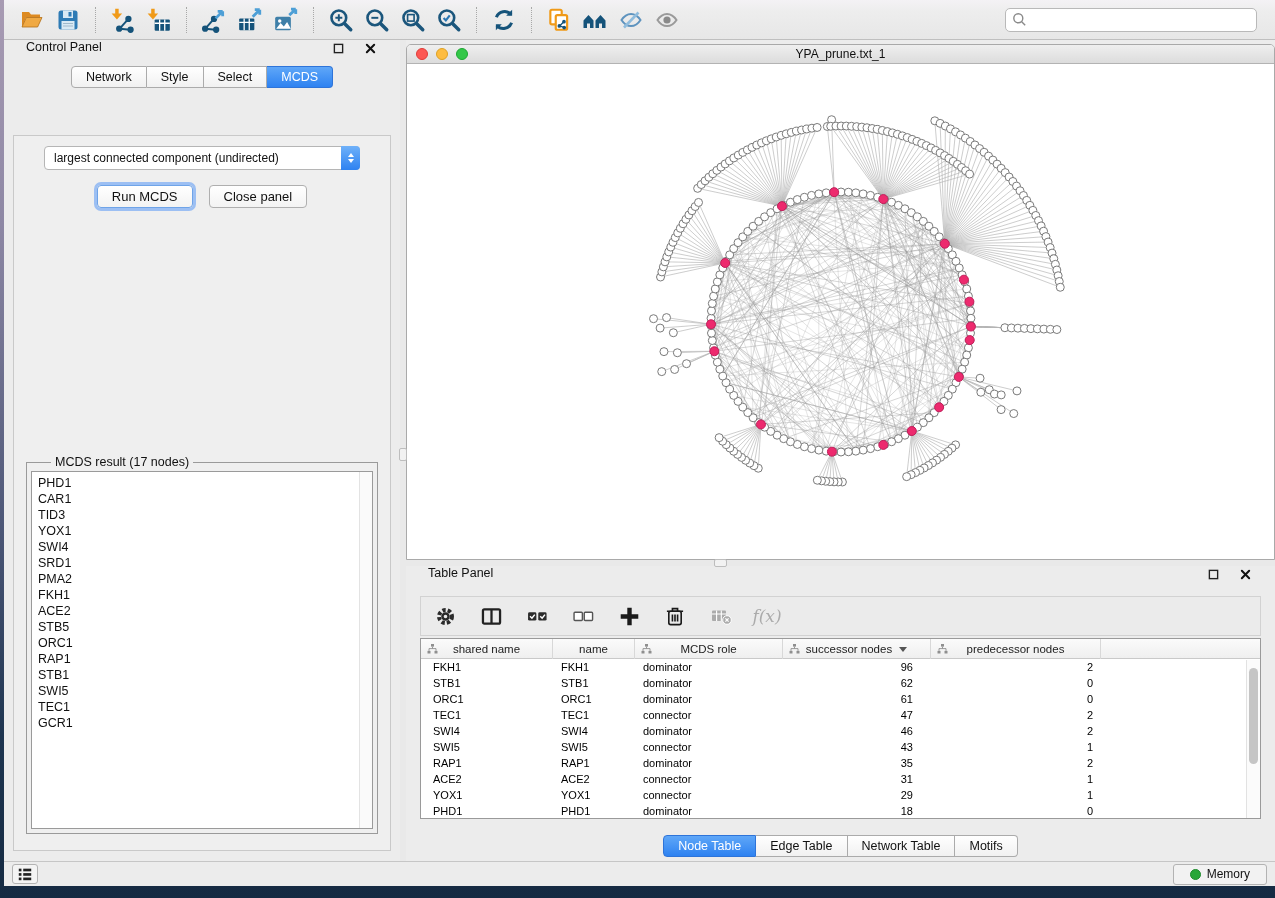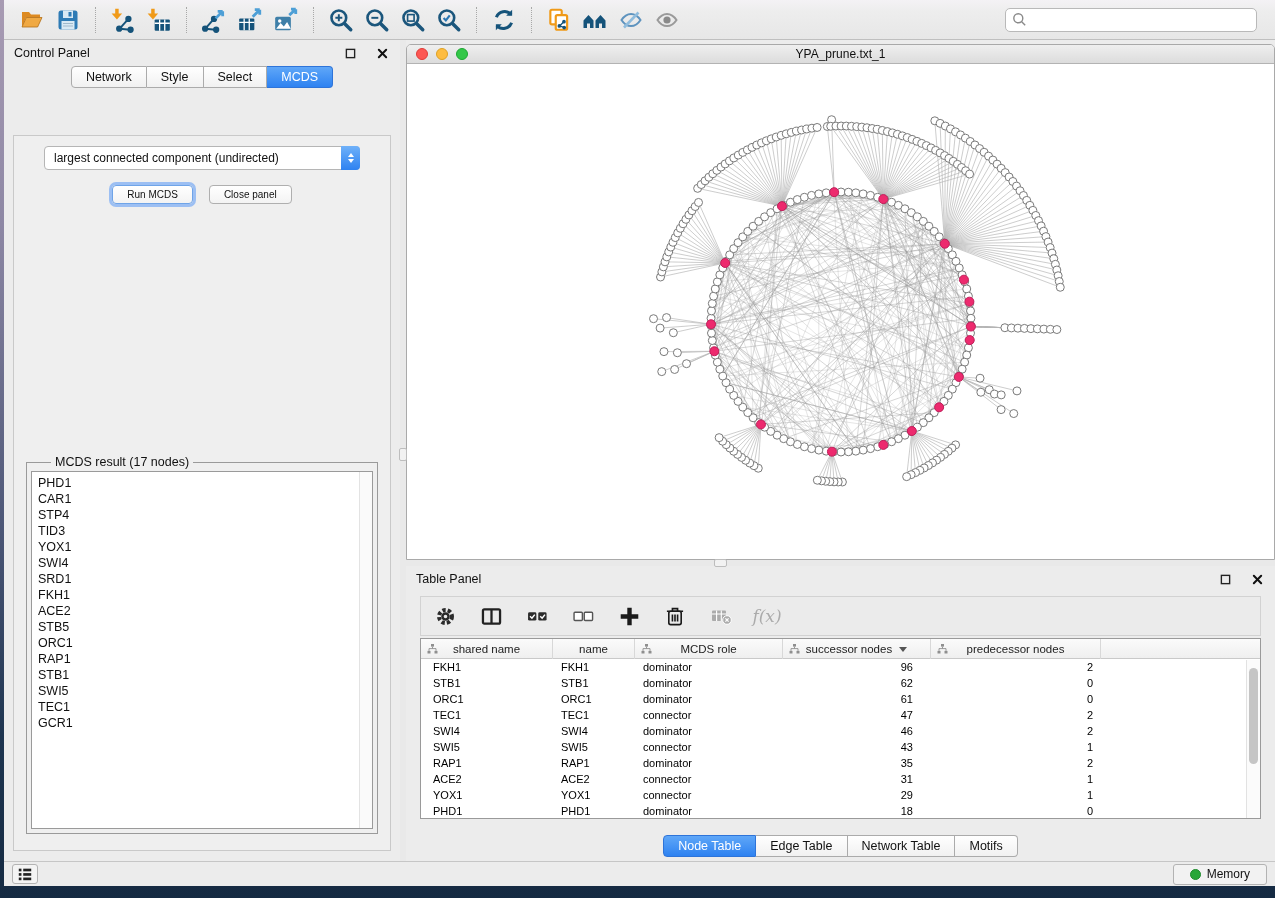--- a/index.html
+++ b/index.html
@@ -19,21 +19,21 @@
   .sep { width:1px; height:26px; border-left:1px dotted #A8A8A8; margin:0 9px; }
   .search-wrap { margin-left:auto; margin-right:8px; width:252px; height:24px; background:#fff;
                  border:1px solid #B9B9B9; border-radius:5px; display:flex; align-items:center; padding:0 6px; }
   .search-wrap input { border:none; outline:none; flex:1; height:20px; font-size:12px; background:transparent; font-family:"Liberation Sans",sans-serif;}
 
   
   .main { flex:1; display:flex; min-height:0; }
 
   
   .control-panel { width:396px; flex:0 0 auto; display:flex; flex-direction:column; position:relative; }
-  .panel-header { height:26px; display:flex; align-items:center; padding:0 10px;gap:8px; }
+  .panel-header { height:26px; display:flex; padding:0 22px;gap:8px; }
   .panel-title { font-size:12.5px; color:#111; }
   .panel-header .spacer { flex:1; }
   .mini-btn { width:16px; height:16px; display:flex; align-items:center; justify-content:center; margin-left:8px; }
   .seg-tabs { display:flex; justify-content:center; position:relative; z-index:2; }
   .seg-tab { font-size:12.5px; padding:3px 14px; background:linear-gradient(180deg,#FFFFFF,#F1F1F1);
              border:1px solid #ABABAB; border-left-width:0; color:#111; }
   .seg-tab:first-child { border-left-width:1px; border-radius:4px 0 0 4px; }
   .seg-tab:last-child { border-radius:0 4px 4px 0; }
   .seg-tab.active { background:linear-gradient(180deg,#5FA7F8,#2E82F1); color:#fff; border-color:#2E74D9; }
   .cp-content { position:absolute; left:9px; right:9px; top:95px; bottom:10px;
@@ -42,21 +42,21 @@
   .dropdown { margin:10px auto 0; width:316px; height:24px; background:#fff; border:1px solid #B5B5B5;
               border-radius:4px; display:flex; align-items:center; position:relative; }
   .dropdown .dd-text { flex:1; font-size:12px; padding-left:9px; color:#111; white-space:nowrap; }
   .dd-stepper { width:19px; height:24px; margin:-1px -1px -1px 0; border-radius:0 4px 4px 0;
                 background:linear-gradient(180deg,#6FB1F9,#2E82F1); display:flex; flex-direction:column;
                 align-items:center; justify-content:center; gap:2px; }
   .dd-stepper i { width:0; height:0; border-left:3.5px solid transparent; border-right:3.5px solid transparent; display:block; }
   .dd-up { border-bottom:4px solid #fff; }
   .dd-down { border-top:4px solid #fff; }
   .btn-row { display:flex; justify-content:center; gap:16px; margin-top:15px; }
-  .mac-btn { font-size:10px; padding:3px 14px; background:linear-gradient(180deg,#FFFFFF,#F3F3F3);
+  .mac-btn { font-size:13px; padding:3px 14px; background:linear-gradient(180deg,#FFFFFF,#F3F3F3);
              border:1px solid #AFAFAF; border-radius:4px; color:#111; font-family:"Liberation Sans",sans-serif;}
   .mac-btn.focused { box-shadow:0 0 0 3px rgba(110,165,245,.65); border-color:#6FA4E8; }
   .mcds-group { margin:auto 12px 16px 12px; height:372px; border:1px solid #9A9A9A; position:relative; background:#EFEFEF; }
   .mcds-legend { position:absolute; top:-8px; left:24px; background:#EFEFEF; padding:0 4px; font-size:12.5px; color:#111; }
   .mcds-list { position:absolute; left:4px; right:4px; top:8px; bottom:4px; background:#fff;
                border:1px solid #9A9A9A; overflow:hidden; padding:3px 0 0 6px; }
   .mcds-scroll { position:absolute; right:0; top:0; bottom:0; width:13px; background:#FAFAFA; border-left:1px solid #E3E3E3; }
   .list-item { font-size:12.5px; line-height:16px; color:#111; }
 
   
@@ -290,25 +290,25 @@
         <div class="btn-row">
           <button class="mac-btn focused">Run MCDS</button>
           <button class="mac-btn">Close panel</button>
         </div>
         <div class="mcds-group">
           <span class="mcds-legend">MCDS result (17 nodes)</span>
           <div class="mcds-list">
             <div class="mcds-scroll"></div>
           <div class="list-item">PHD1</div>
               <div class="list-item">CAR1</div>
-              <div class="list-item">STP4</div>
               <div class="list-item">TID3</div>
               <div class="list-item">YOX1</div>
               <div class="list-item">SWI4</div>
               <div class="list-item">SRD1</div>
+              <div class="list-item">PMA2</div>
               <div class="list-item">FKH1</div>
               <div class="list-item">ACE2</div>
               <div class="list-item">STB5</div>
               <div class="list-item">ORC1</div>
               <div class="list-item">RAP1</div>
               <div class="list-item">STB1</div>
               <div class="list-item">SWI5</div>
               <div class="list-item">TEC1</div>
               <div class="list-item">GCR1</div>
             </div>

